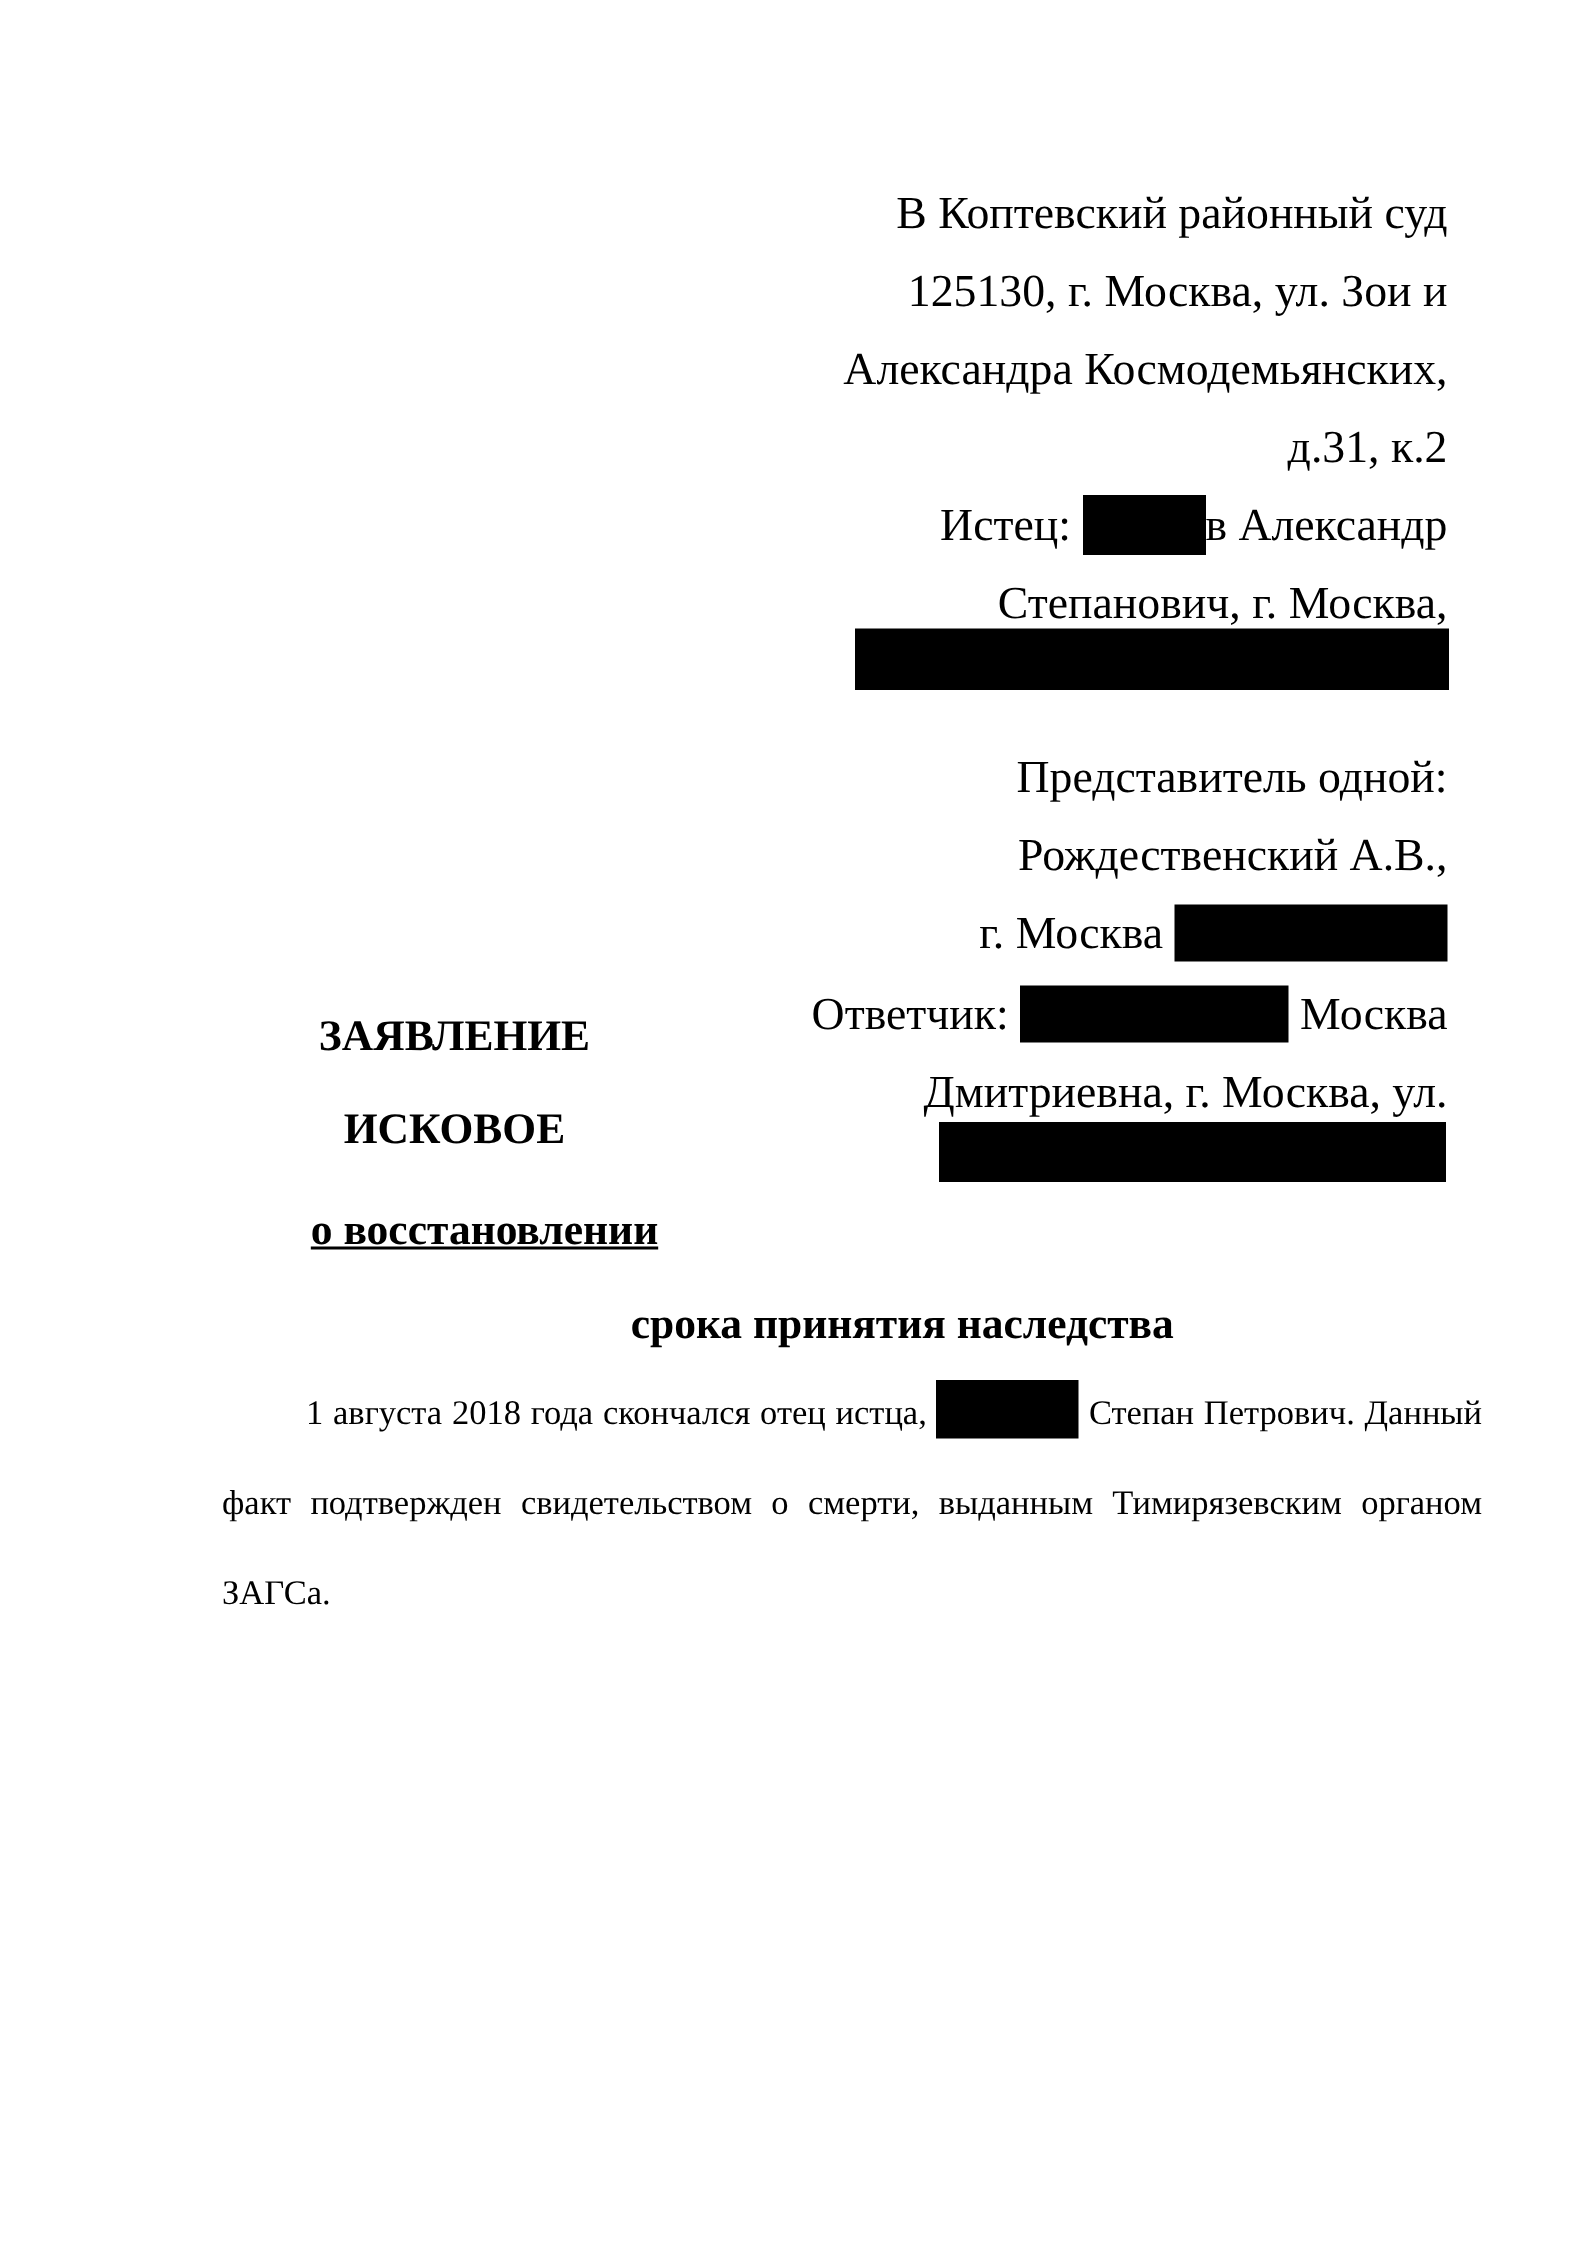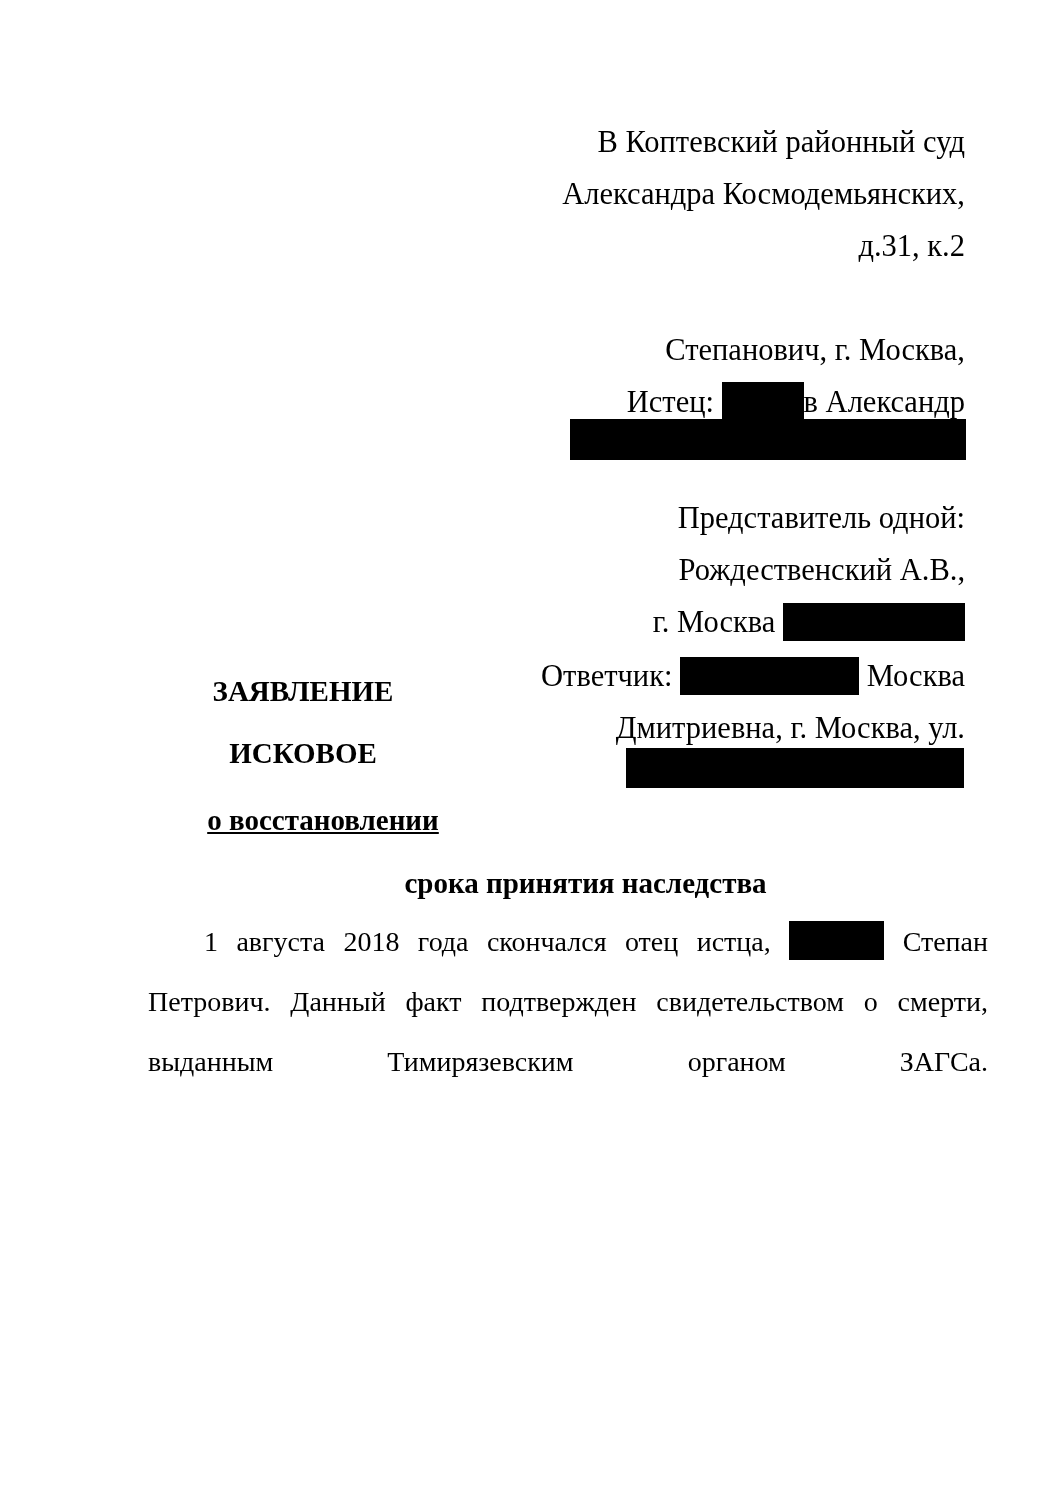--- a/index.html
+++ b/index.html
@@ -68,33 +68,33 @@
     top: 660px;
     width: 310px;
   }
   #title-sub1 {
     left: 148px;
     top: 789px;
     width: 350px;
     text-decoration: underline;
   }
   #title-sub2 {
-    left: 148px;
+    left: 164px;
     top: 852px;
     width: 875px;
     text-align: center;
   }
 
   
   .body-wrap {
     position: absolute;
     left: 148px;
     top: 912px;
     width: 840px;
-    font-size: 28px;
+    font-size: 23px;
     line-height: 60px;
   }
   .body-par {
     text-align: justify;
     text-justify: inter-word;
     text-indent: 56px;
     margin: 0 0 2px 0;
   }
   .body-par:last-child { margin-bottom: 0; }
   .body-par::after {
@@ -103,27 +103,28 @@
     width: 100%;
   }
 </style>
 </head>
 <body>
 
 <div class="page">
 
   <div class="header-block" id="court-block">
     <div class="line">В Коптевский районный суд</div>
+    <div class="line">125130, г. Москва, ул. Зои и</div>
     <div class="line">Александра Космодемьянских,</div>
     <div class="line">д.31, к.2</div>
   </div>
 
   <div class="header-block" id="plaintiff-block">
+    <div class="line"><span>Истец:</span> <span class="redaction inline-sm"></span><span>в Александр</span></div>
     <div class="line">Степанович, г. Москва,</div>
-    <div class="line"><span>Истец:</span> <span class="redaction inline-sm"></span><span>в Александр</span></div>
   </div>
   <span class="redaction bar-full" id="plaintiff-bar"></span>
 
   <div class="header-block" id="representative-block">
     <div class="line">Представитель одной:</div>
     <div class="line"><span>Рождественский А.В.</span><span>,</span></div>
     <div class="line"><span>г. Москва</span> <span class="redaction inline-addr"></span></div>
   </div>
 
   <div class="header-block" id="defendant-block">

